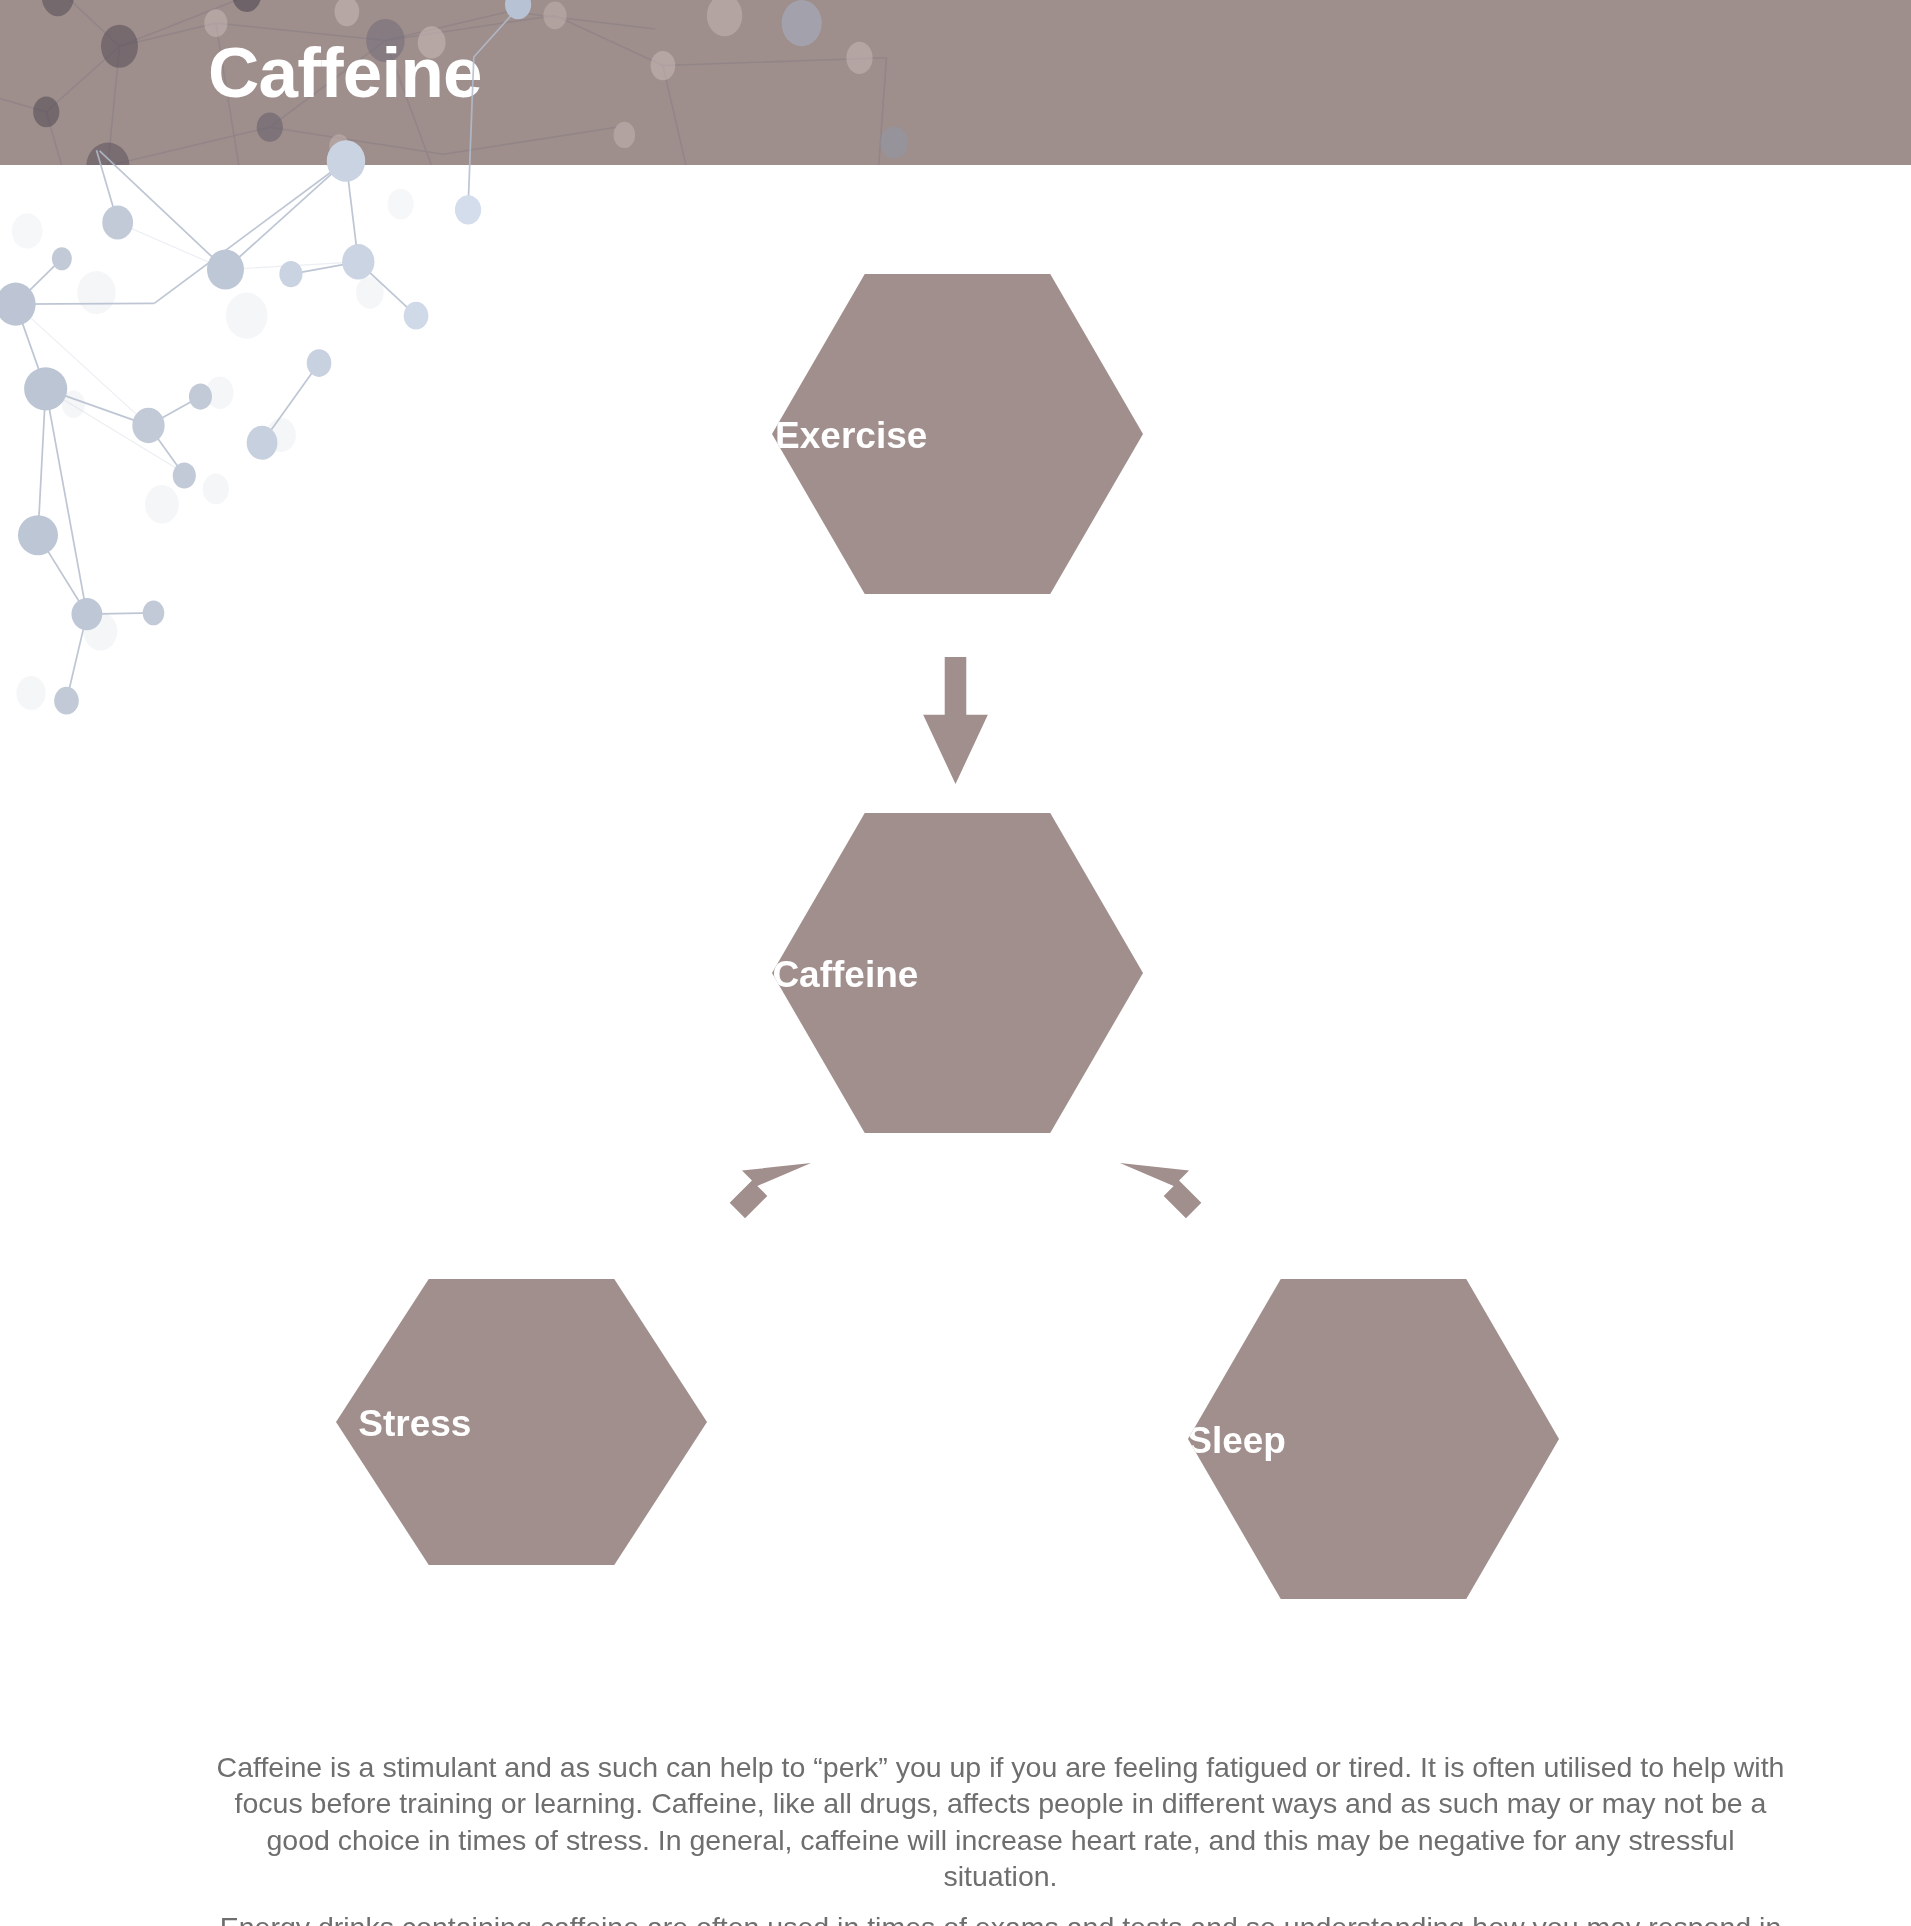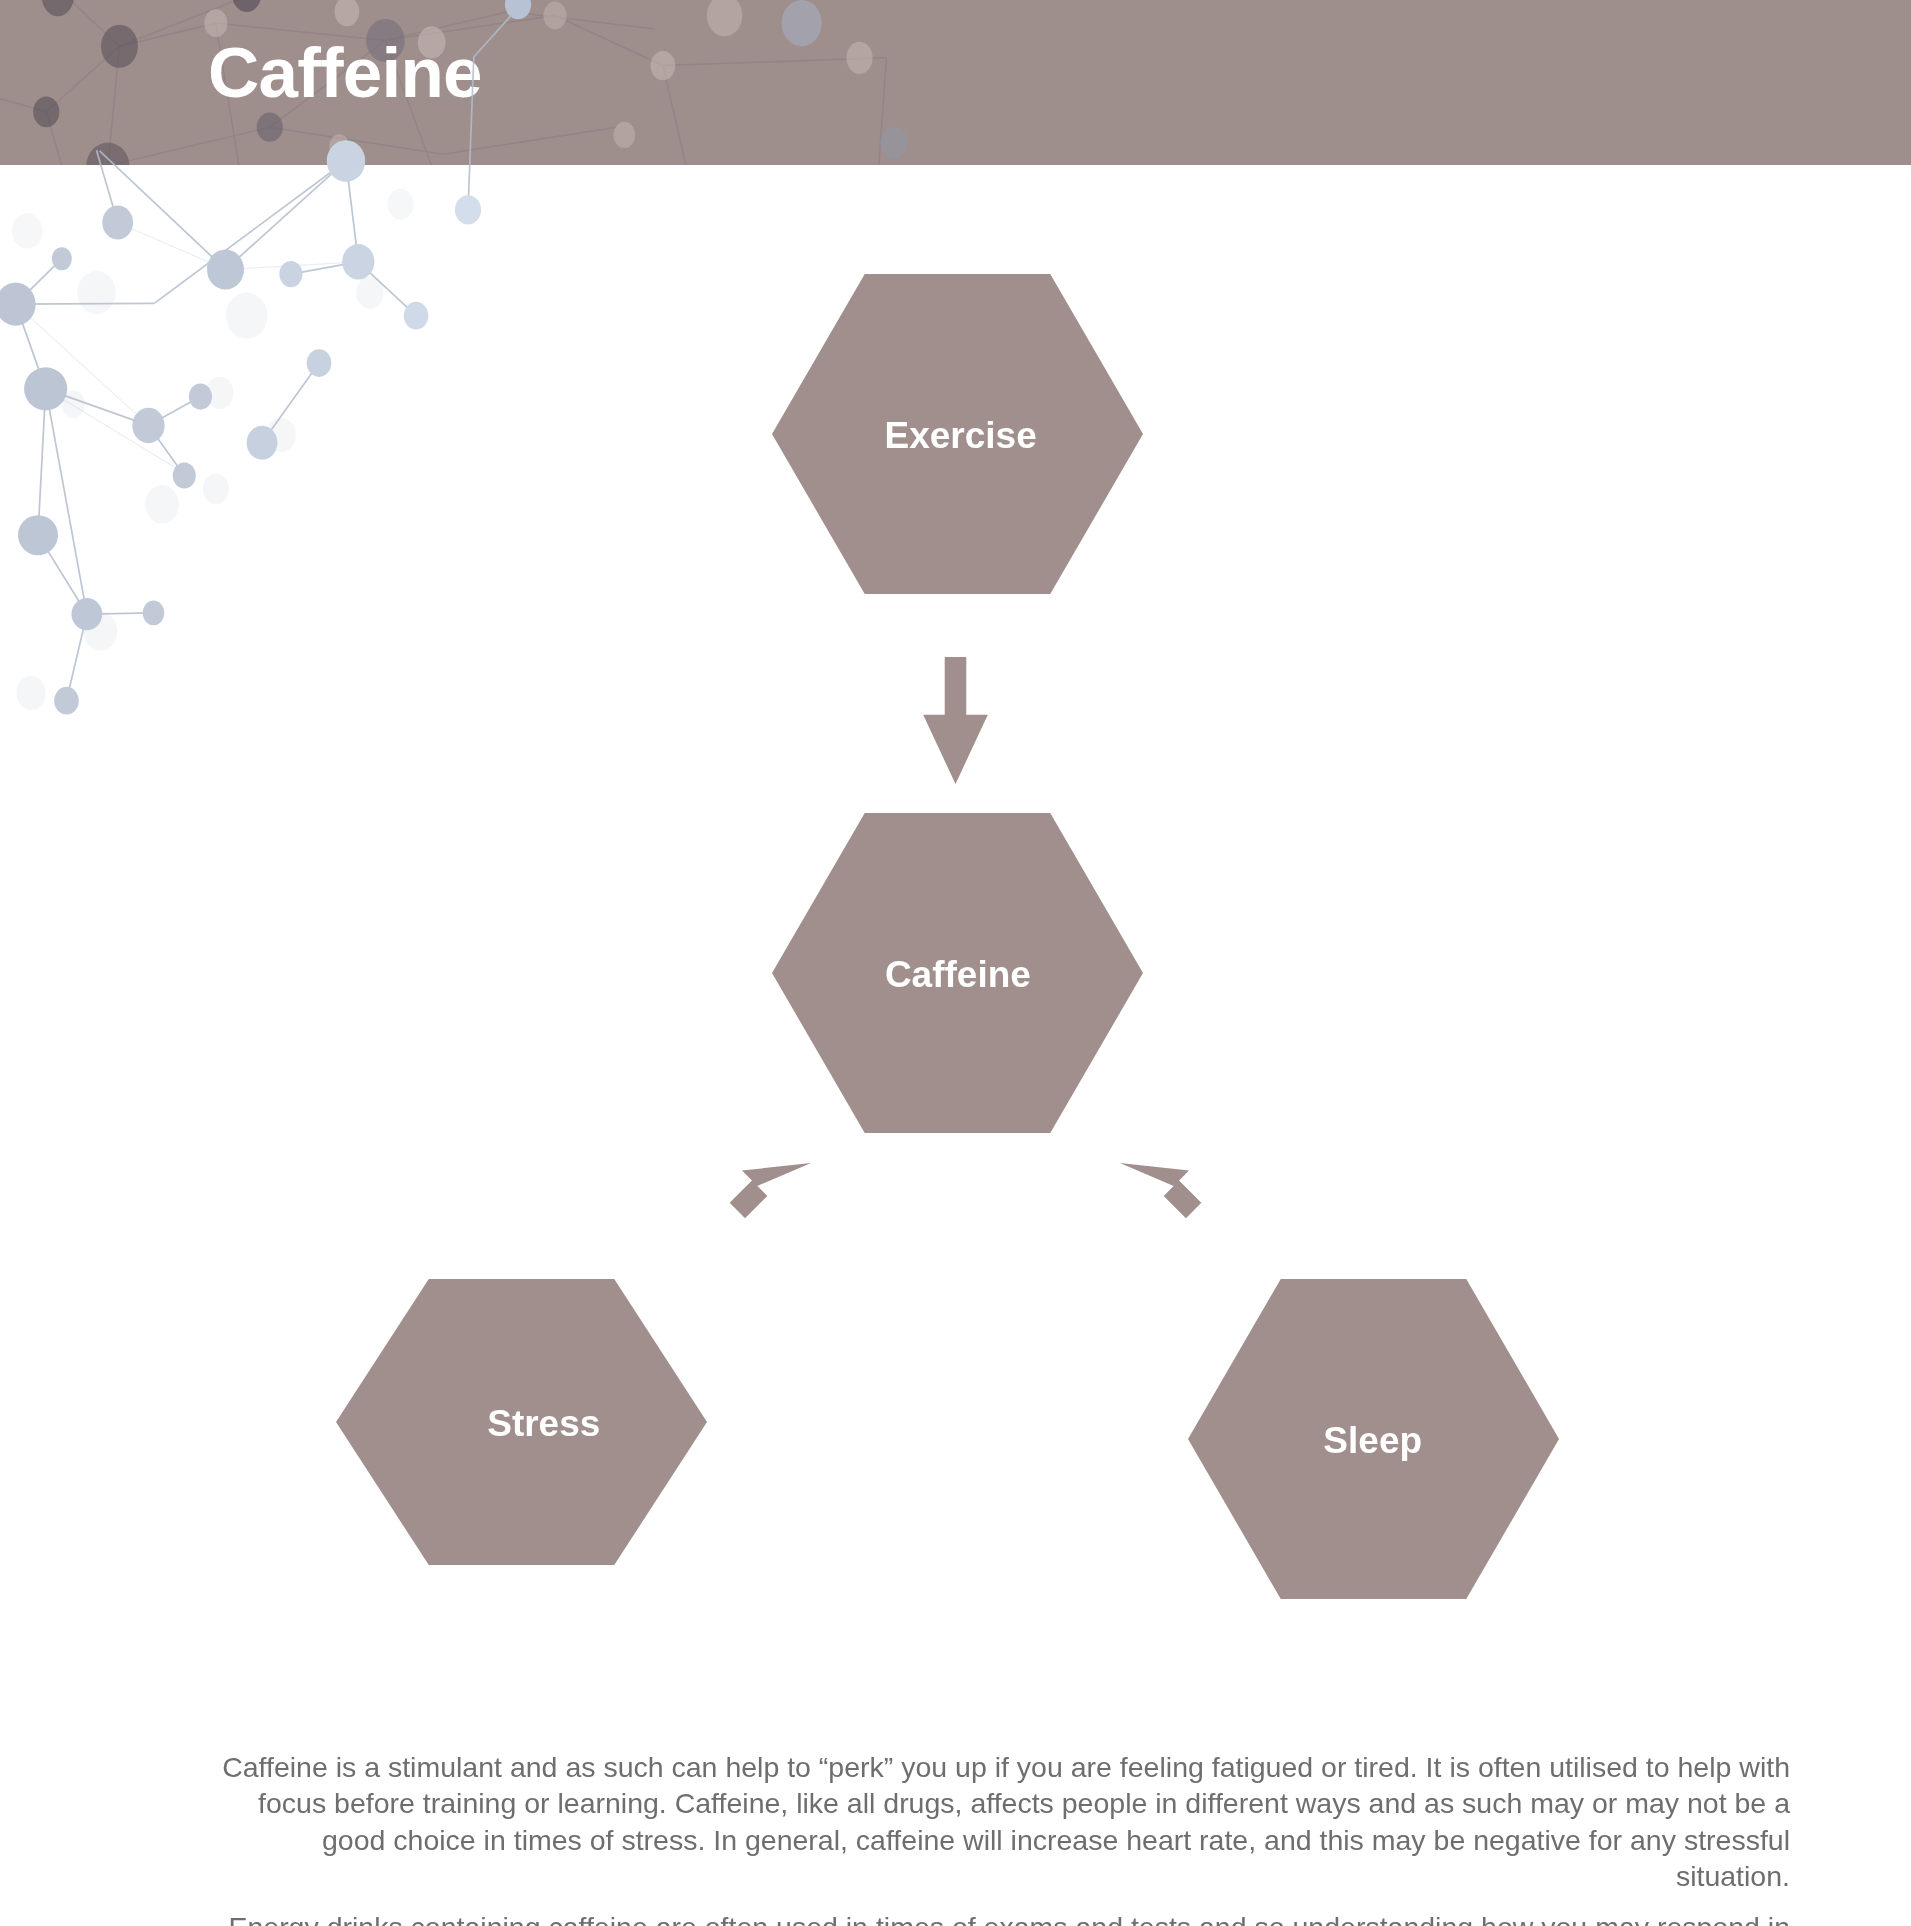--- a/index.html
+++ b/index.html
@@ -55,21 +55,20 @@
     width: 1911px;
     height: 1425px;
   }
   .hex {
     position: absolute;
     background: #A08F8D;
     -webkit-clip-path: polygon(25% 0%, 75% 0%, 100% 50%, 75% 100%, 25% 100%, 0% 50%);
     clip-path: polygon(25% 0%, 75% 0%, 100% 50%, 75% 100%, 25% 100%, 0% 50%);
     display: flex;
     align-items: center;
-    justify-content: center;
   }
   .hex-label {
     color: #FFFFFF;
     font-size: 37px;
     font-weight: 600;
     line-height: 1;
     white-space: nowrap;
   }
   #hex-exercise {
     left: 772px; top: 35px;
@@ -103,21 +102,21 @@
     left: 211px;
     top: 1749px;
     width: 1579px;
   }
   #body-copy p {
     margin: 0 0 14.3px 0;
     font-size: 28.5px;
     line-height: 1.28;
     color: #6E6E6E;
     font-weight: 400;
-    text-align: right;
+    text-align: center;
   }
   #body-copy p:last-child { margin-bottom: 0; }
 </style>
 </head>
 <body>
 
 <div id="header-band">
 
   <svg width="925" height="165" viewBox="0 0 2400 428" style="position:absolute;left:0;top:0;">
     <g stroke="#8A7E85" stroke-width="4" fill="none" opacity="0.55">

